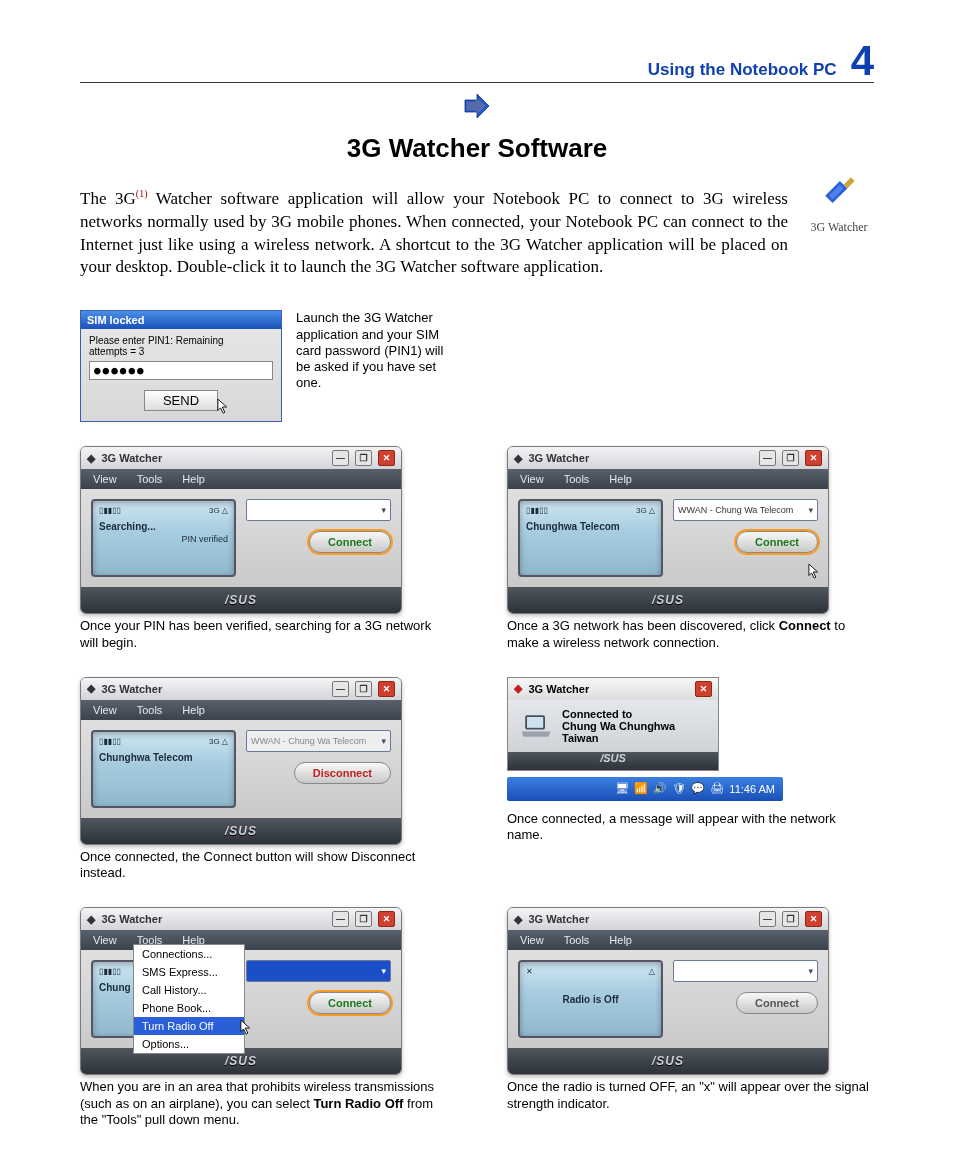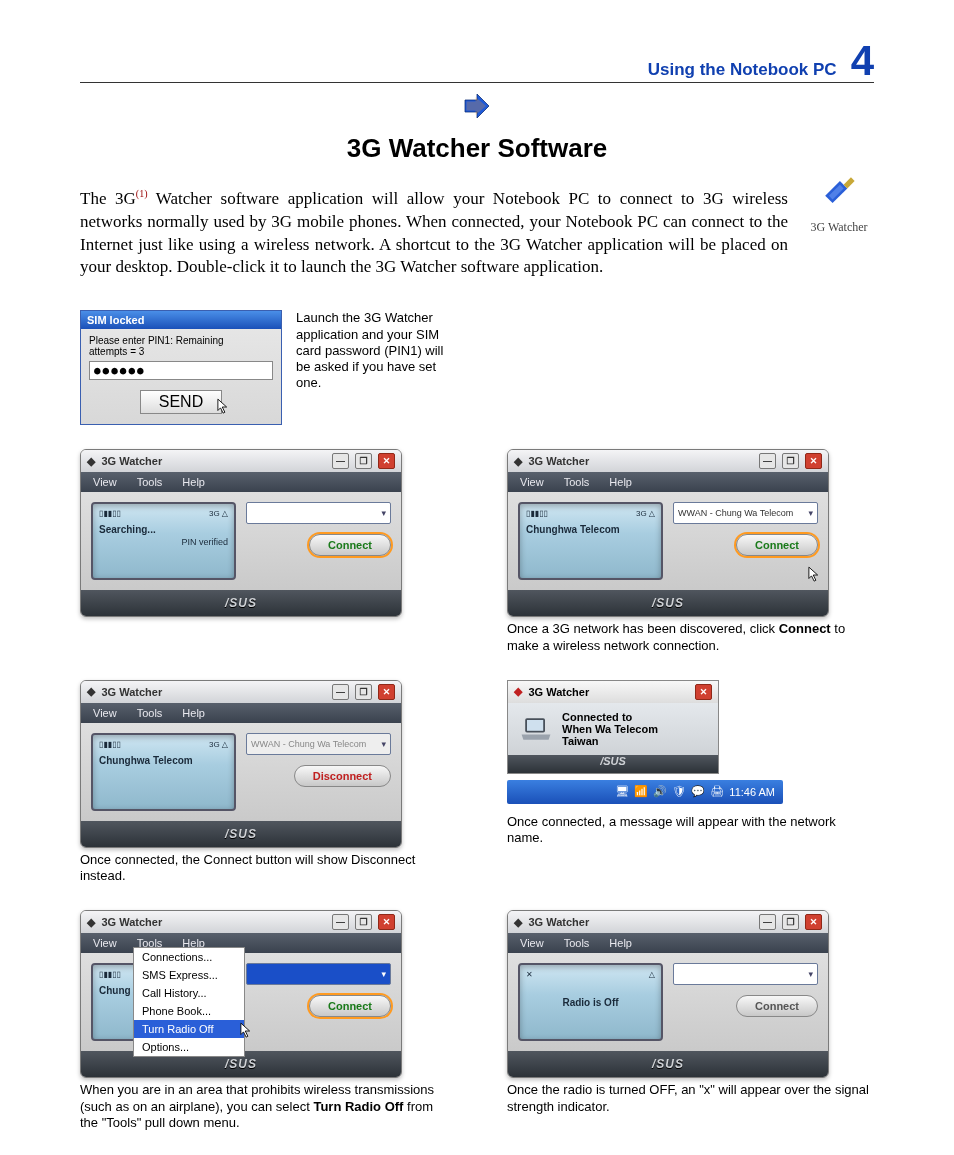--- a/index.html
+++ b/index.html
@@ -105,21 +105,21 @@
     margin-top: 4px;
     font-family: monospace;
     letter-spacing: 2px;
     font-size: 11px;
   }
   .sim-send {
     display: block;
     margin: 10px auto 0 auto;
     border: 1px solid #888;
     background: linear-gradient(#fff,#ddd);
-    font-size: 16px;
+    font-size: 13px;
     padding: 2px 18px;
     position: relative;
   }
   .sim-caption {
     font-size: 13px;
     line-height: 1.25;
     max-width: 160px;
   }
   
   .grid {
@@ -405,20 +405,21 @@
           <div class="w-right">
             <div class="w-select">
               <span></span>
               <span class="chev">▾</span>
             </div>
             <button class="w-connect orange-ring">Connect</button>
           </div>
         </div>
         <div class="w-footer"><span>/SUS</span></div>
       </div>
+      <div class="caption">Once your PIN has been verified, searching for a 3G network will begin.</div>
     </div>
 
     <div class="cell">
       <div class="watcher">
         <div class="w-title">
           <span>◆</span>
           <span>3G Watcher</span>
           <span class="spacer"></span>
           <span class="winbtn">—</span>
           <span class="winbtn">❐</span>
@@ -502,21 +503,21 @@
           <span class="winbtn close">✕</span>
         </div>
         <div class="popup-body">
           <svg class="laptop-icon" viewBox="0 0 40 32">
             <rect x="8" y="4" width="22" height="16" rx="2" fill="#48505a"></rect>
             <rect x="10" y="6" width="18" height="12" fill="#cfe0ee"></rect>
             <path d="M4 22 L36 22 L34 28 L6 28 Z" fill="#9aa2ac"></path>
           </svg>
           <div>
             <b>Connected to</b><br>
-            <b>When Wa Telecom</b><br>
+            <b>Chung Wa Chunghwa</b><br>
             <b>Taiwan</b>
           </div>
         </div>
         <div class="popup-footer"><span>/SUS</span></div>
       </div>
       <div class="taskbar">
         <span class="tray-icon">🖥</span>
         <span class="tray-icon">📶</span>
         <span class="tray-icon">🔊</span>
         <span class="tray-icon">🛡</span>

